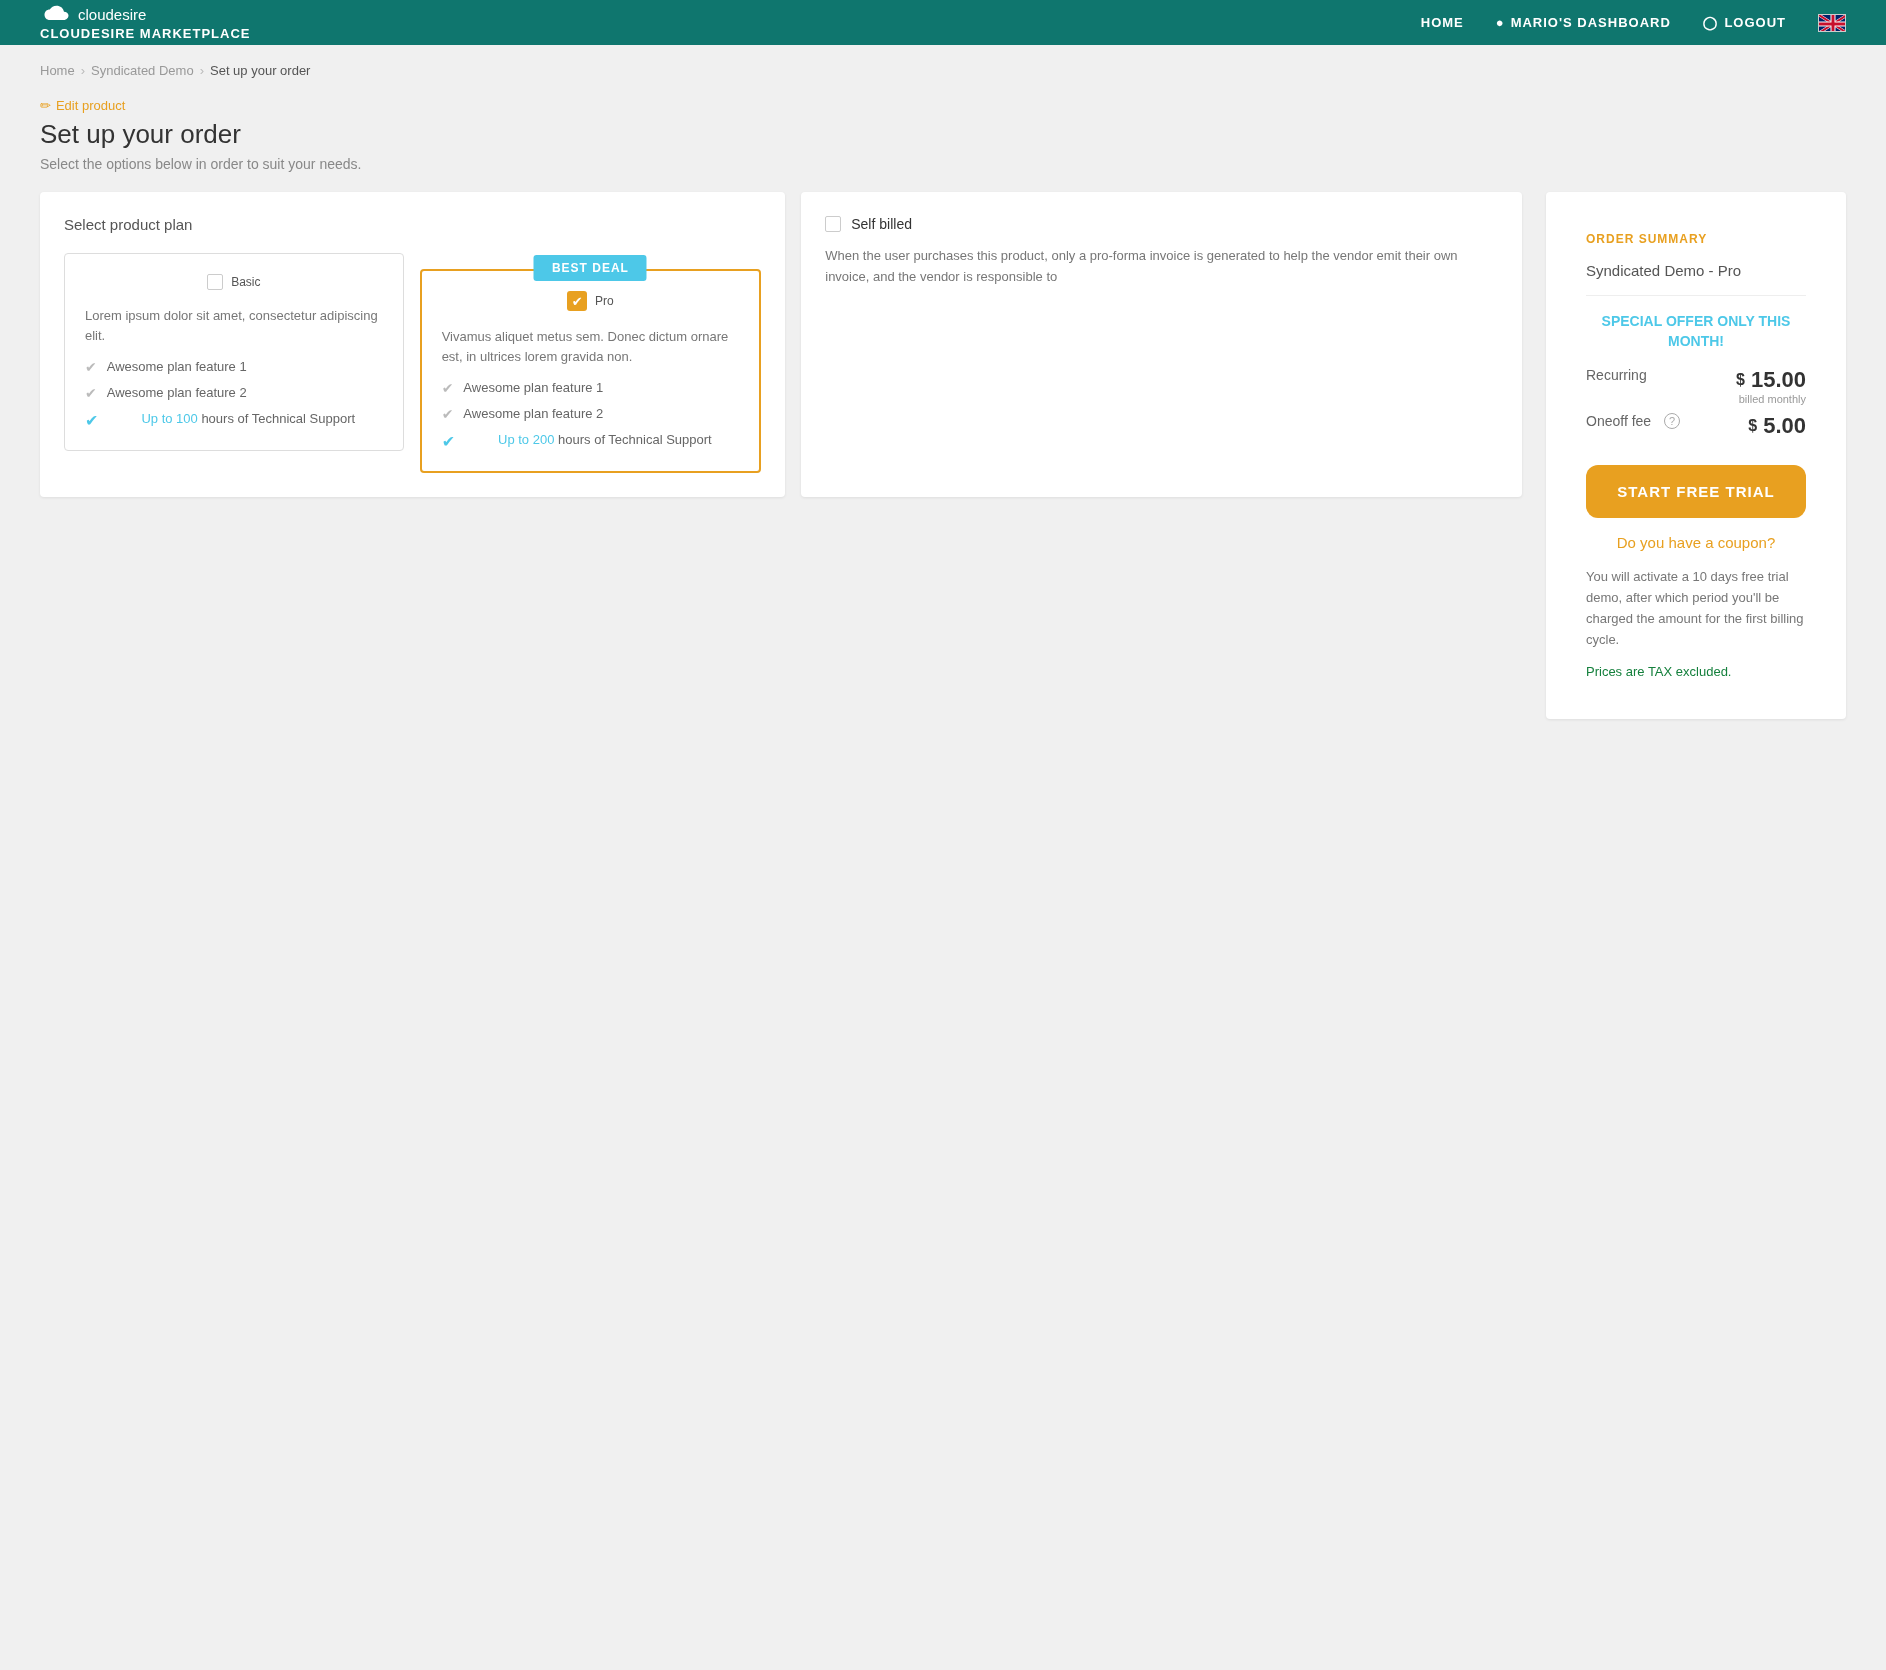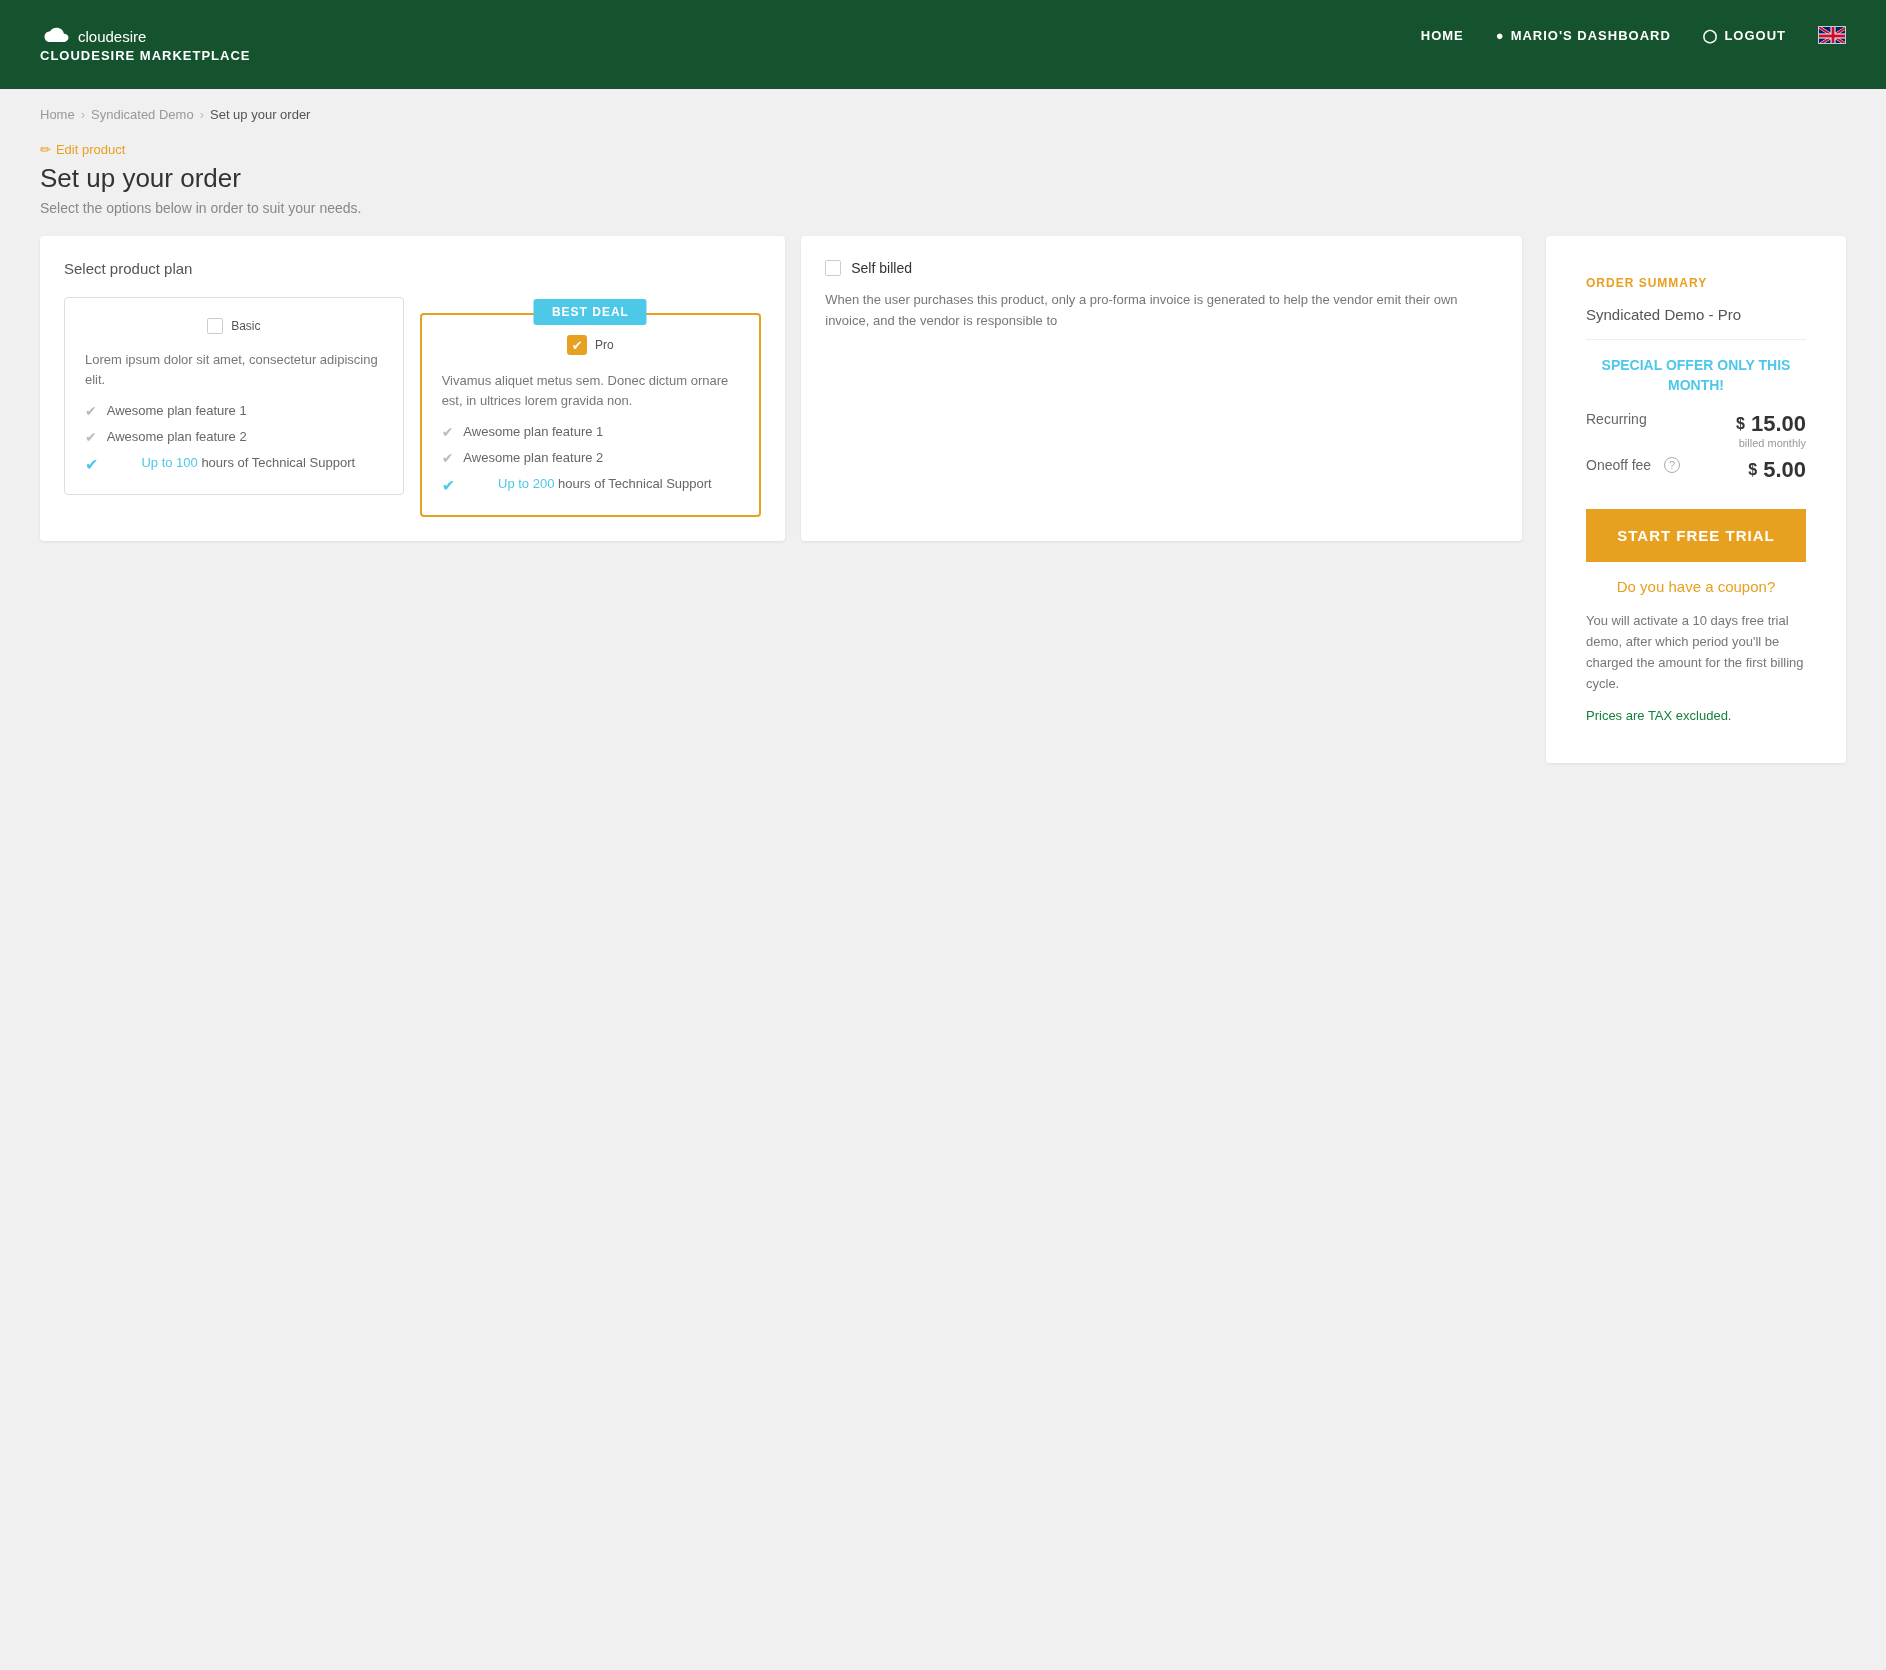--- a/index.html
+++ b/index.html
@@ -1,23 +1,23 @@
 <!DOCTYPE html>
 <html><head>
   <meta charset="utf-8">
   <style>
     * { box-sizing: border-box; margin: 0; padding: 0; }
     body { font-family: 'Segoe UI', Arial, sans-serif; background: #f0f0f0; color: #333; font-size: 14px; }
 
     
     .header {
-      background: #14532d;
-      padding: 26px 40px;
-      display: flex;
-      align-items: flex-start;
+      background: #0f766e;
+      padding: 4px 40px;
+      display: flex;
+      align-items: center;
       justify-content: space-between;
     }
     .header-logo {
       display: flex;
       flex-direction: column;
       color: white;
     }
     .header-logo-top {
       display: flex;
       align-items: center;
@@ -365,21 +365,21 @@
       font-size: 11px;
       color: #aaa;
       cursor: pointer;
     }
 
     .start-trial-btn {
       width: 100%;
       background: #e8a020;
       color: white;
       border: none;
-      border-radius: 0;
+      border-radius: 12px;
       padding: 18px;
       font-size: 15px;
       font-weight: 700;
       letter-spacing: 1px;
       cursor: pointer;
       margin: 18px 0 16px;
       text-transform: uppercase;
     }
 
     .coupon-link {

